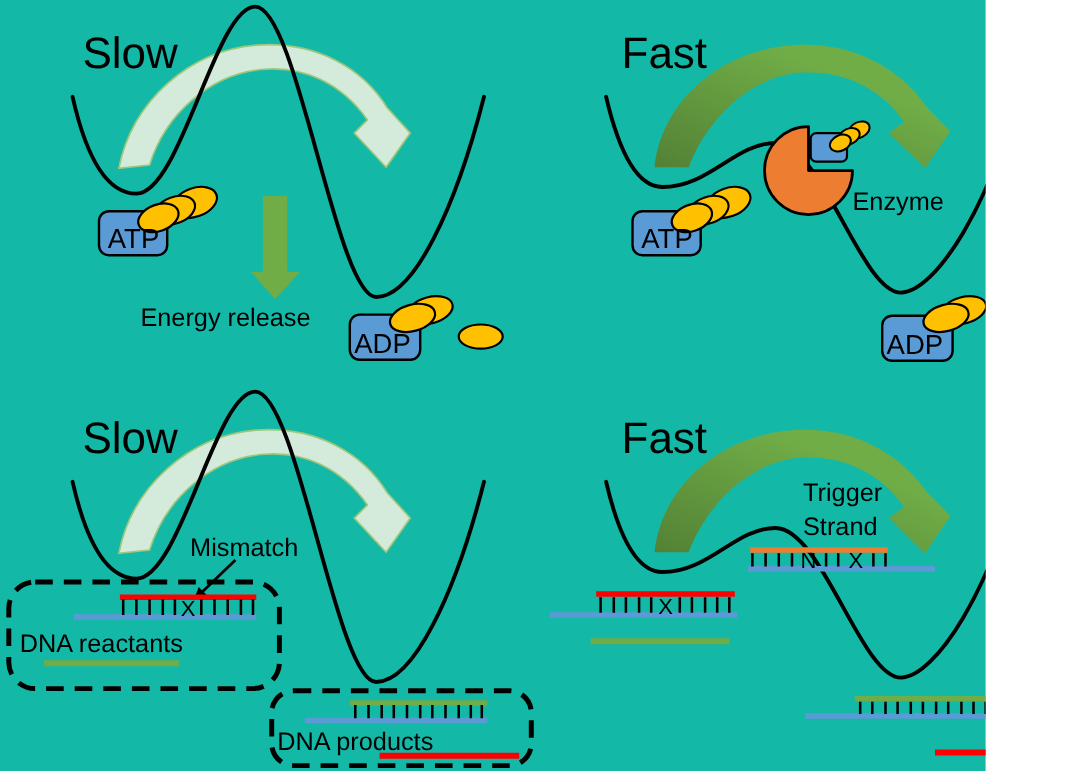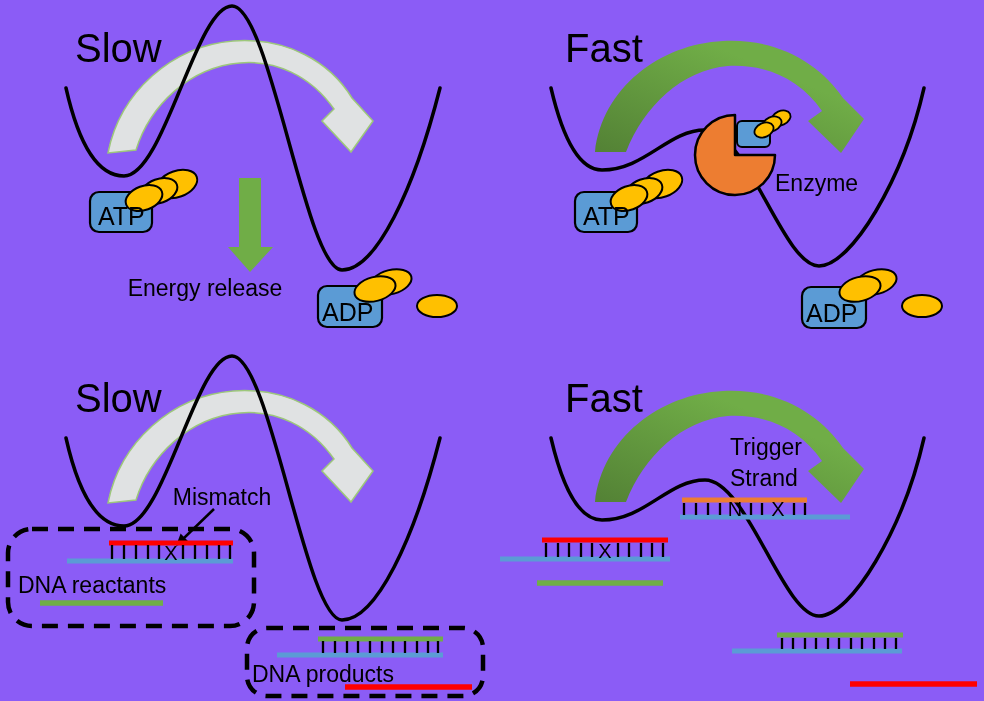--- a/index.html
+++ b/index.html
@@ -1,16 +1,16 @@
 <!DOCTYPE html>
 <html><head>
 <meta charset="utf-8">
 <style>
   html,body{margin:0;padding:0;background:#ffffff;}
-  .canvas{position:relative;width:984px;height:701px;background:#8b5cf6;overflow:hidden;
+  .canvas{position:relative;width:896px;height:701px;background:#14b8a6;overflow:hidden;
           font-family:"Liberation Sans", sans-serif;}
   svg text{font-family:"Liberation Sans", sans-serif;fill:#000;}
   .title-text{font-size:40px;}
   .label-text{font-size:23px;}
   .box-text{font-size:25px;}
   .base-text{font-size:20px;}
 </style>
 </head>
 <body>
 

